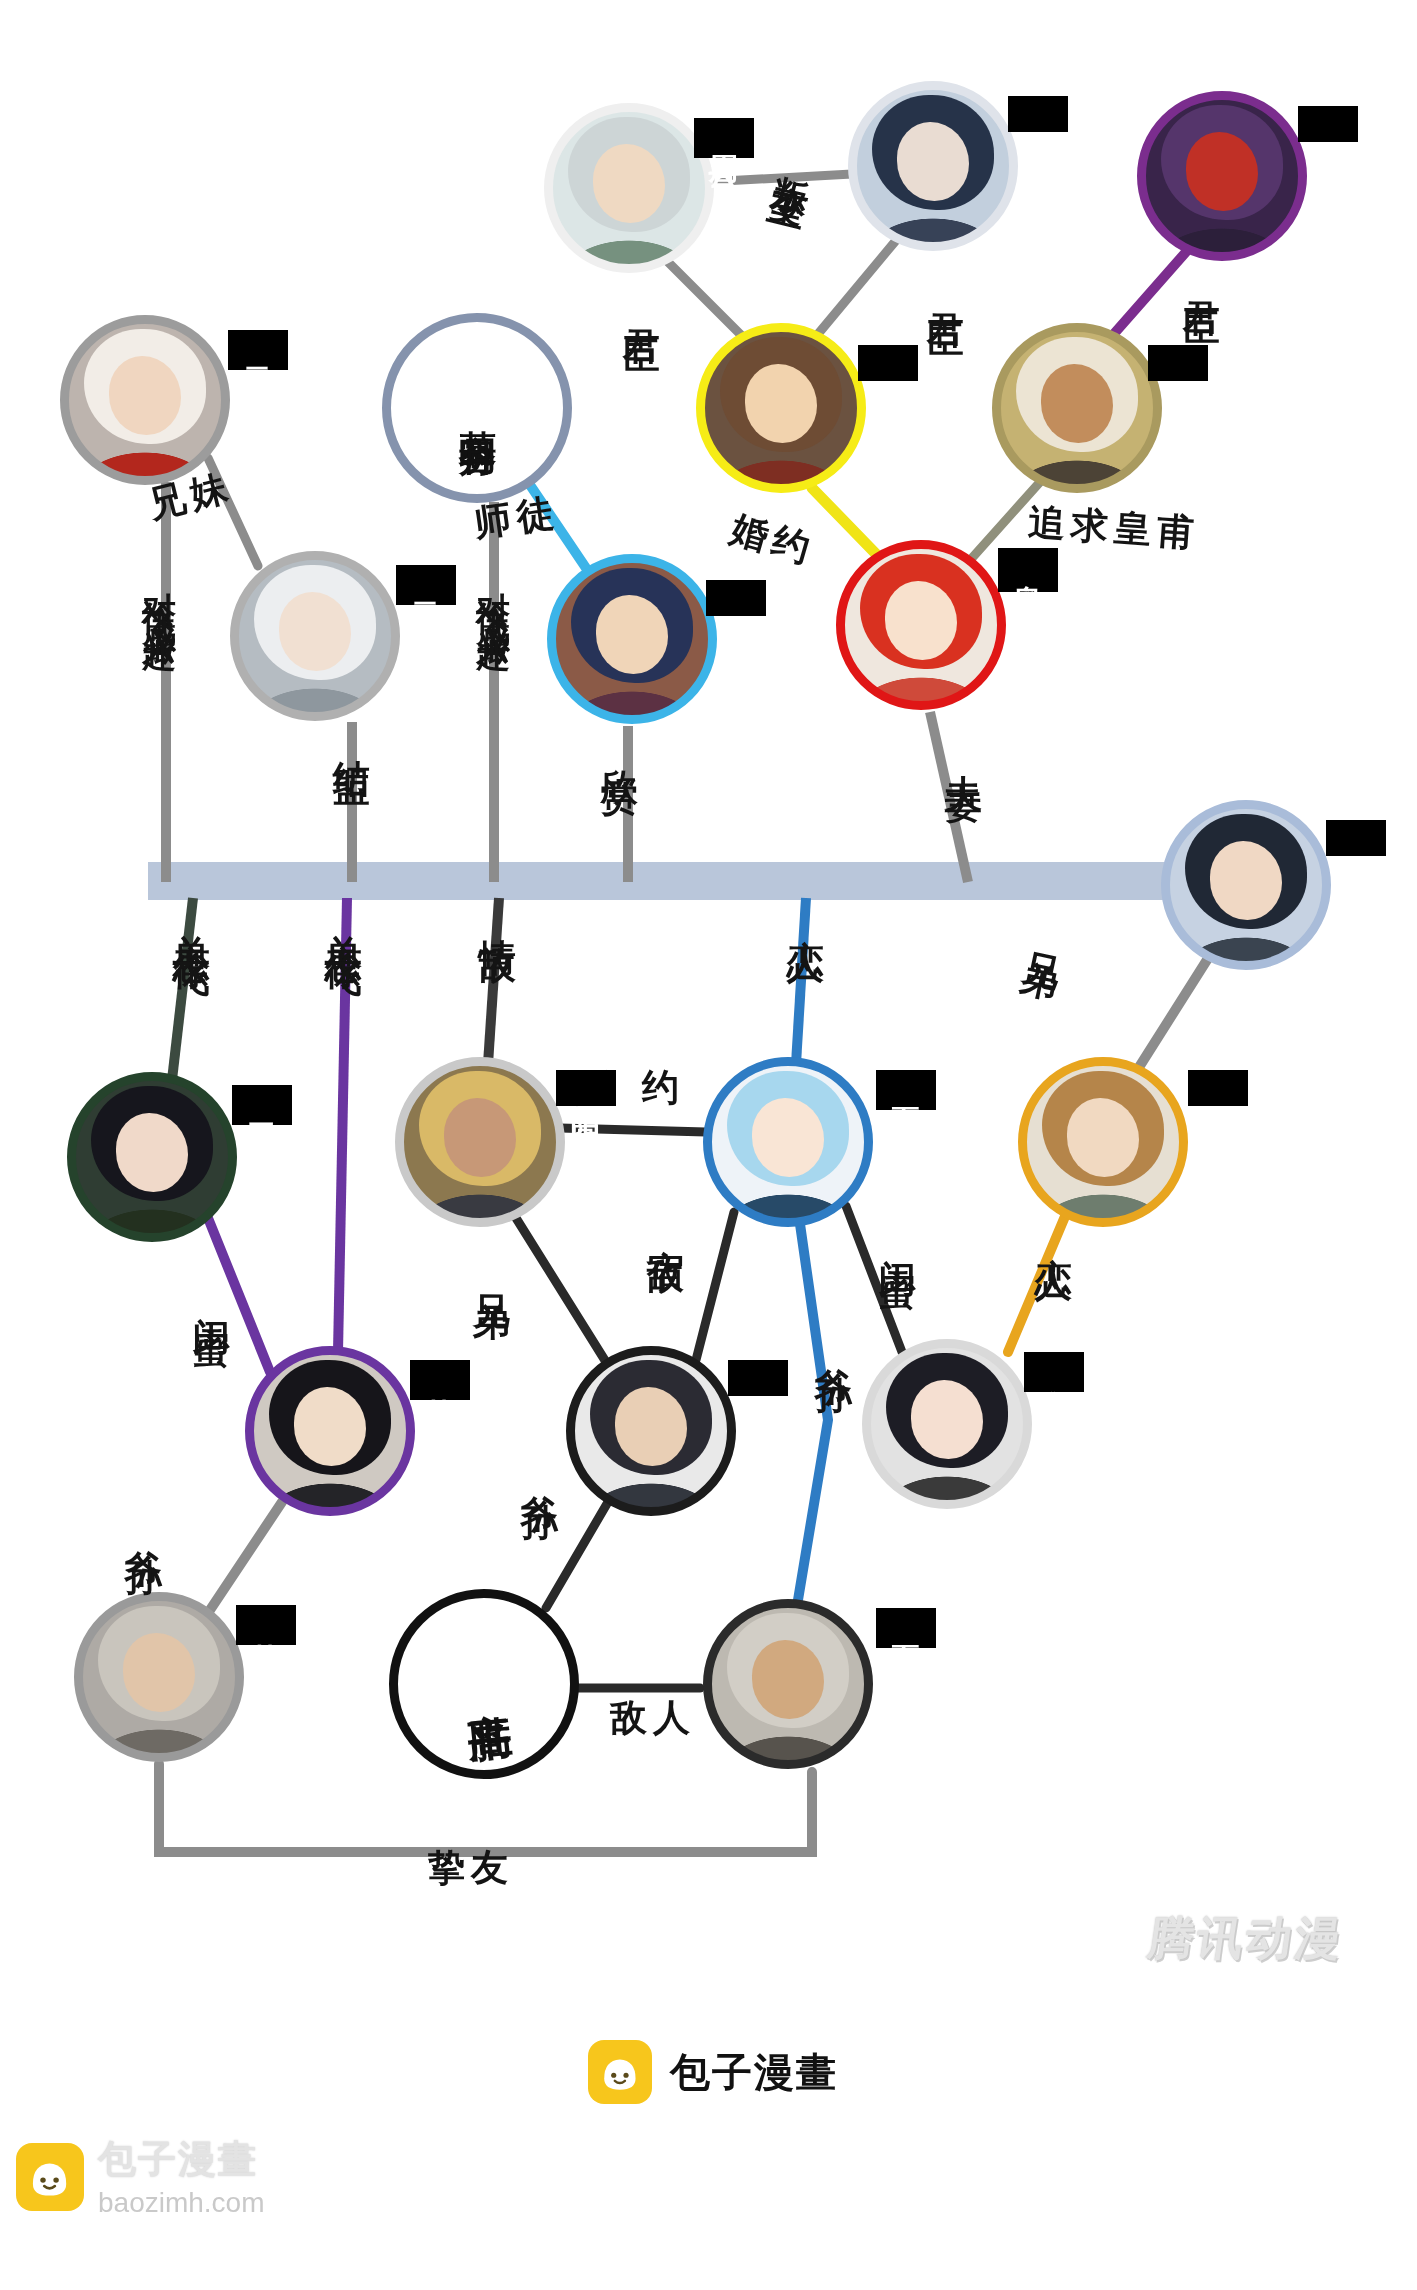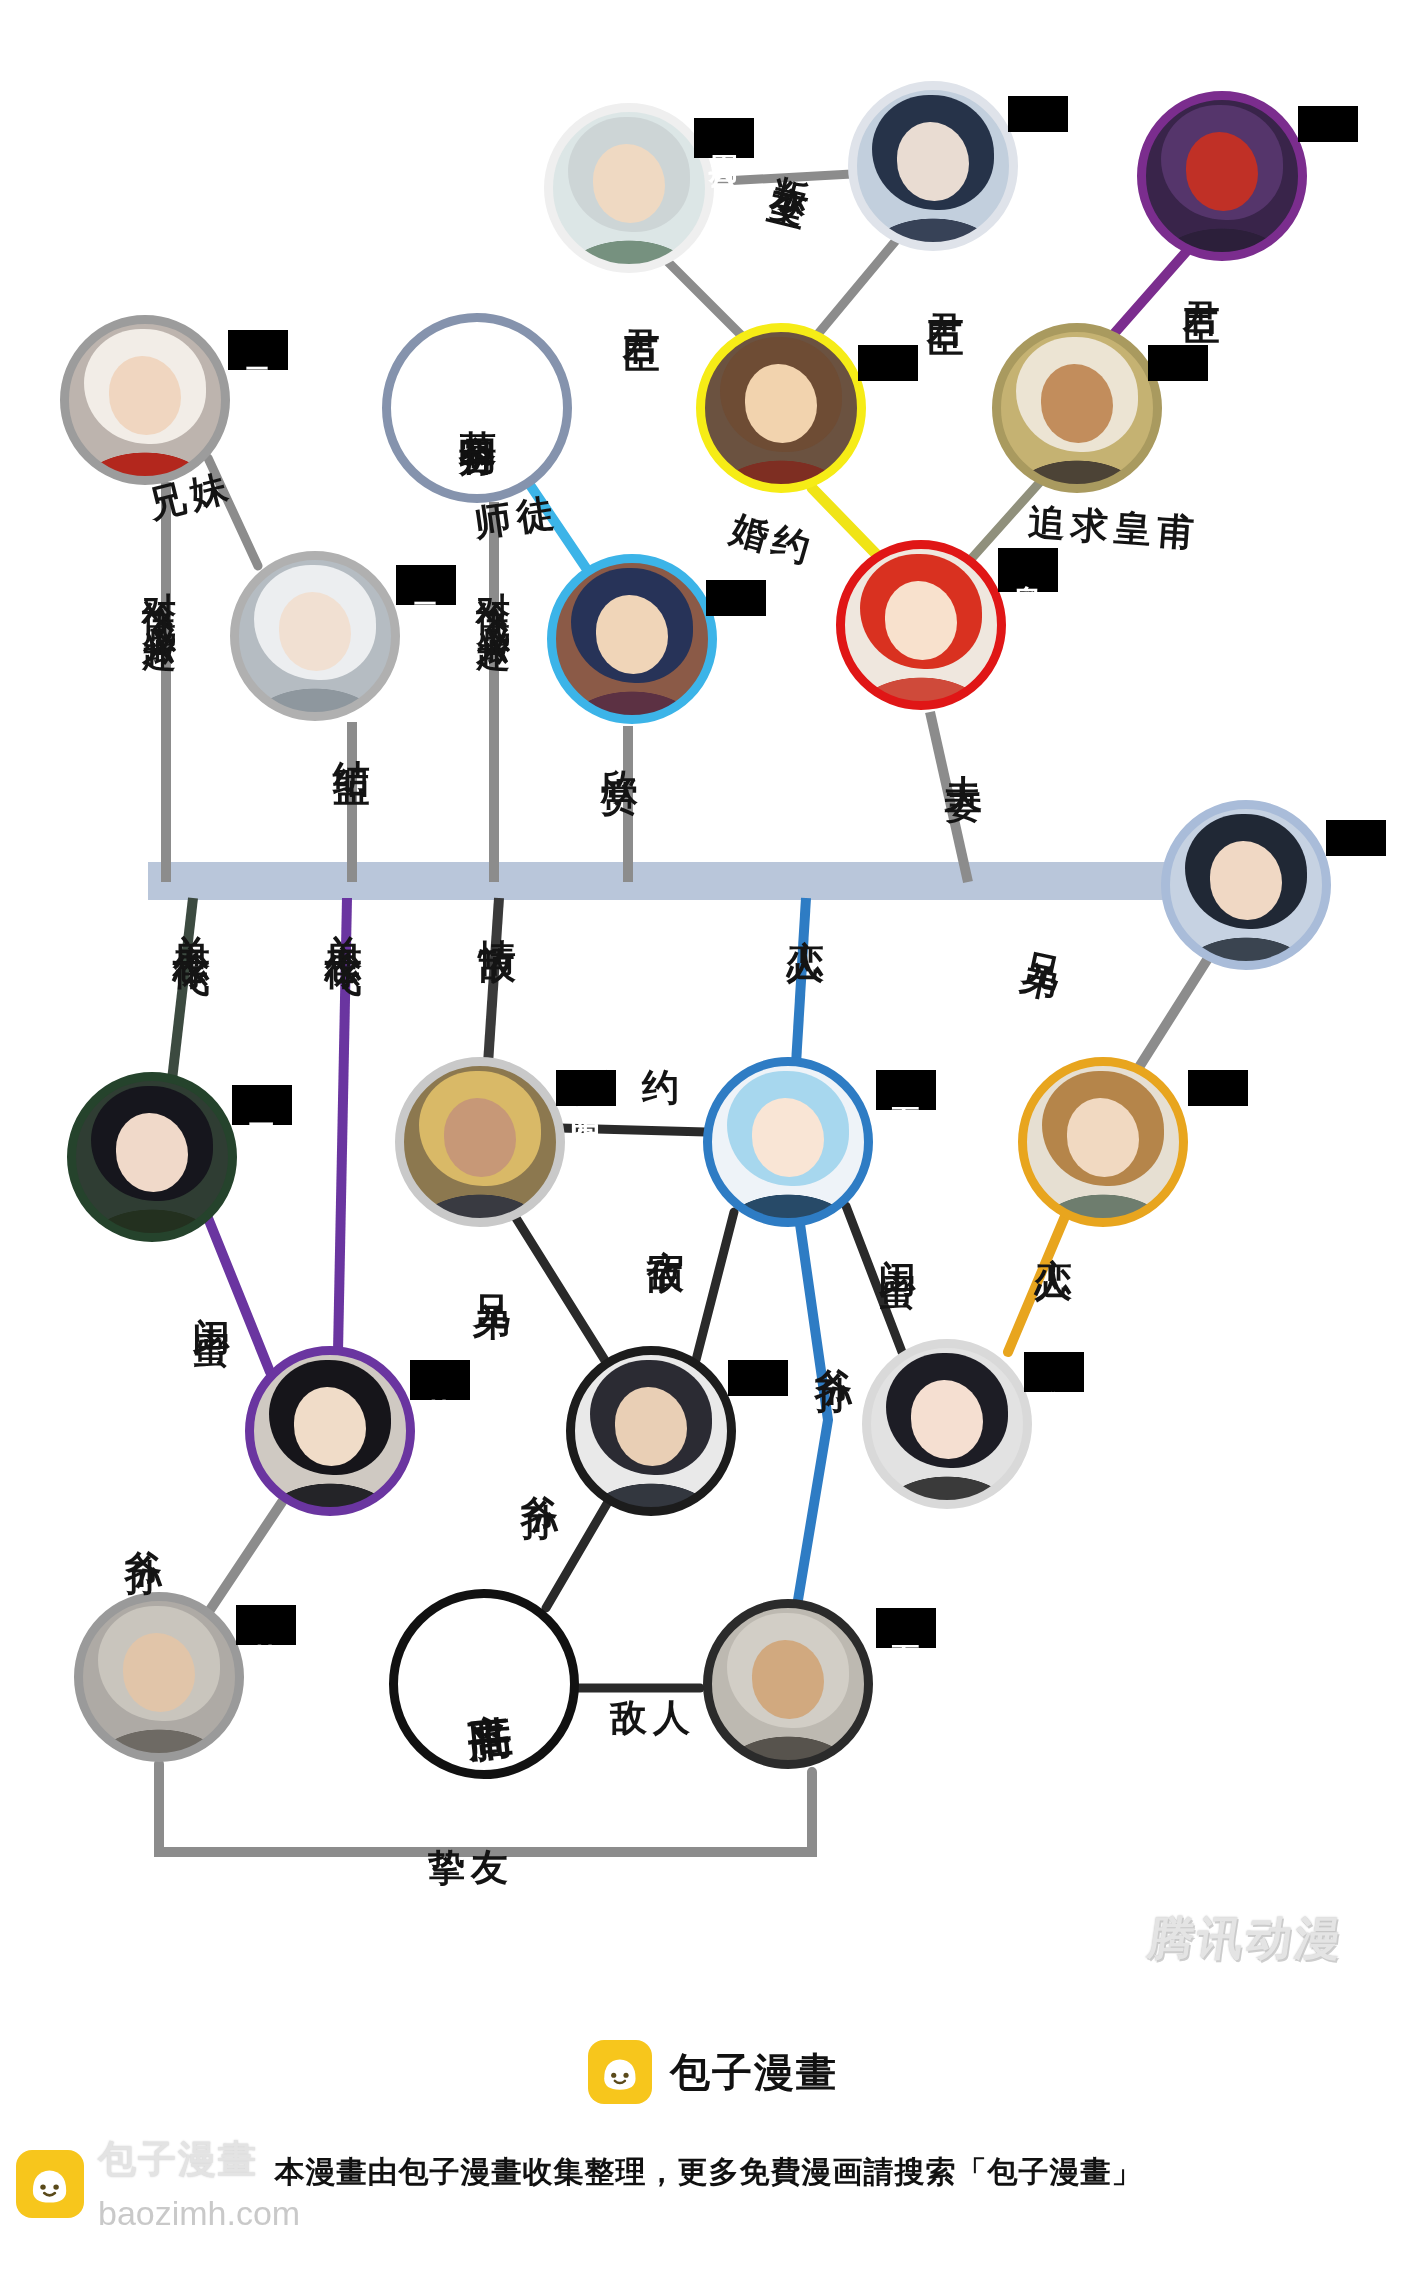--- a/index.html
+++ b/index.html
@@ -39,21 +39,21 @@
        text-shadow:0 0 2px #bdbdbd,2px 2px 0 #cfcfcf;}
   .brand-center{position:absolute;left:588px;top:2040px;z-index:6;display:flex;align-items:center;gap:18px;}
   .bun-badge{width:64px;height:64px;border-radius:16px;background:#f7c61c;display:flex;align-items:center;justify-content:center;}
   .bun-badge.big{width:68px;height:68px;}
   .bun-badge svg{width:84%;height:84%;}
   .brand-text{font-size:40px;font-weight:bold;color:#111;letter-spacing:2px;}
   .notice{position:absolute;left:0;top:2152px;width:1417px;text-align:center;z-index:6;
           font-size:30px;color:#111;font-weight:bold;letter-spacing:1px;}
   .brand-left{position:absolute;left:16px;top:2134px;z-index:6;display:flex;align-items:center;gap:14px;}
   .bl-name{font-size:38px;font-weight:bold;color:#e3e3e3;text-shadow:0 0 2px #cccccc;letter-spacing:2px;}
-  .bl-domain{font-size:34px;color:#c9c9c9;margin-top:9px;text-align:right;}
+  .bl-domain{font-size:28px;color:#c9c9c9;margin-top:2px;text-align:right;}
 </style>
 </head>
 <body>
 
 <div id="canvas">
 
   <svg class="wires" width="1417" height="2290" viewBox="0 0 1417 2290">
 
     <rect x="148" y="862" width="1110" height="38" fill="#b9c6da" style="fill: rgb(185, 198, 218);"></rect>
 
@@ -234,21 +234,20 @@
       <svg viewBox="0 0 48 48">
         <path d="M10 30 Q10 14 24 13 Q38 14 38 30 Q38 40 24 40 Q10 40 10 30 Z" fill="#ffffff"></path>
         <circle cx="18.5" cy="27" r="2.3" fill="#5a4a1a"></circle>
         <circle cx="29.5" cy="27" r="2.3" fill="#5a4a1a"></circle>
         <path d="M19.5 32 Q24 36 28.5 32" stroke="#5a4a1a" stroke-width="2.2" fill="none" stroke-linecap="round"></path>
       </svg>
     </div>
     <div class="brand-text">包子漫畫</div>
   </div>
 
-  <div class="notice">本漫畫由包子漫畫收集整理，更多免費漫画請搜索「包子漫畫」</div>
 
   <div class="brand-left">
     <div class="bun-badge big">
       <svg viewBox="0 0 48 48">
         <path d="M10 30 Q10 14 24 13 Q38 14 38 30 Q38 40 24 40 Q10 40 10 30 Z" fill="#ffffff"></path>
         <circle cx="18.5" cy="27" r="2.3" fill="#5a4a1a"></circle>
         <circle cx="29.5" cy="27" r="2.3" fill="#5a4a1a"></circle>
         <path d="M19.5 32 Q24 36 28.5 32" stroke="#5a4a1a" stroke-width="2.2" fill="none" stroke-linecap="round"></path>
       </svg>
     </div>

